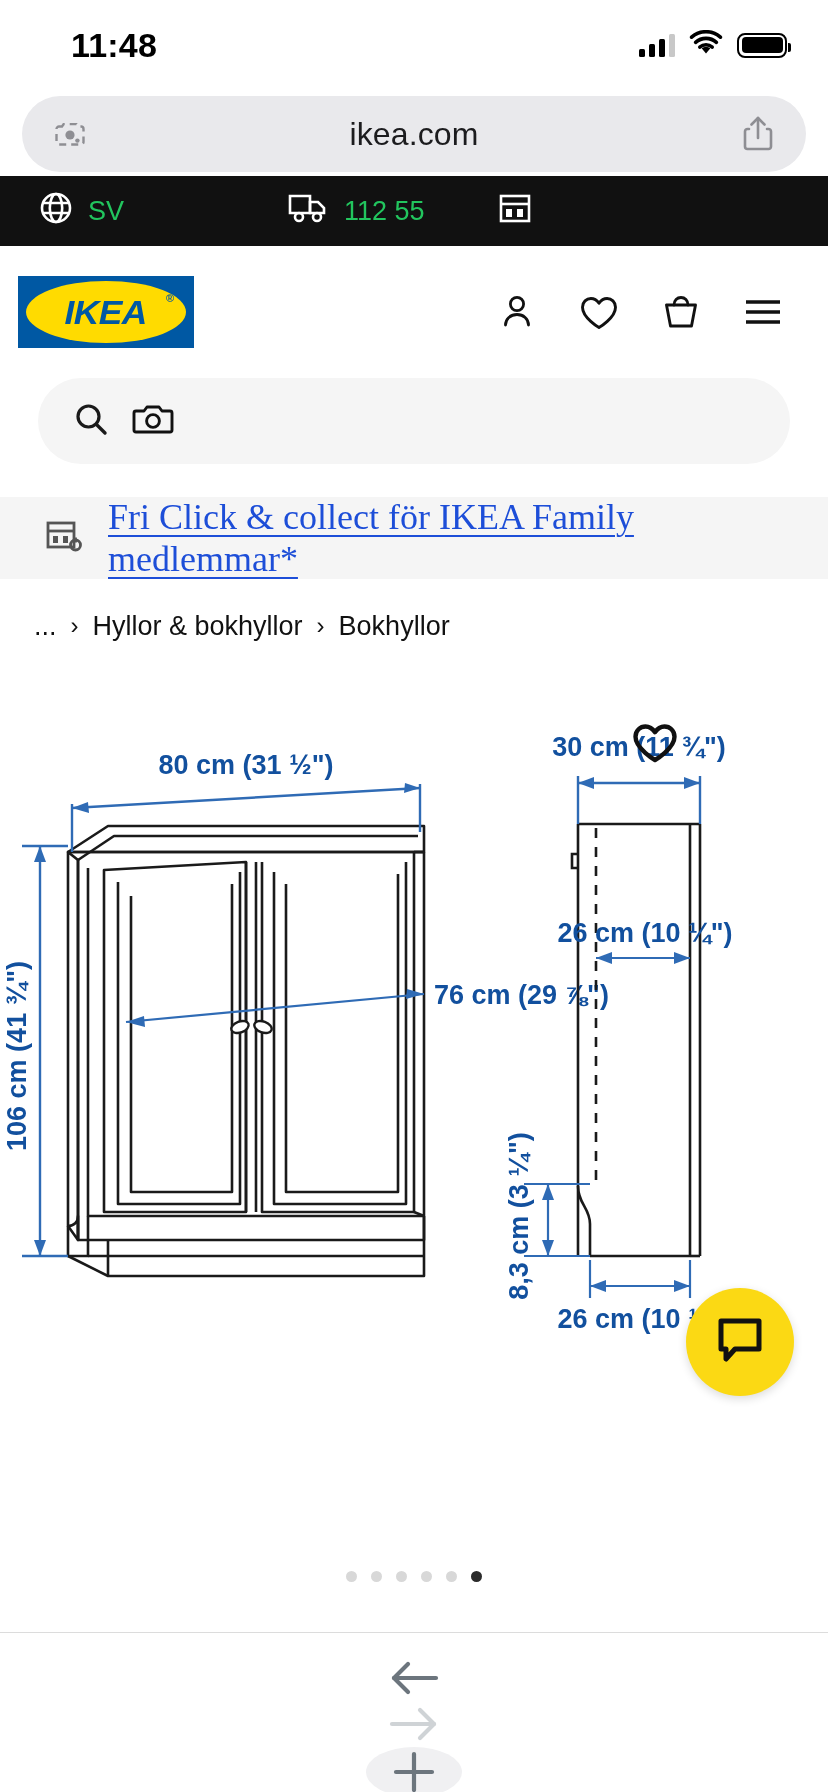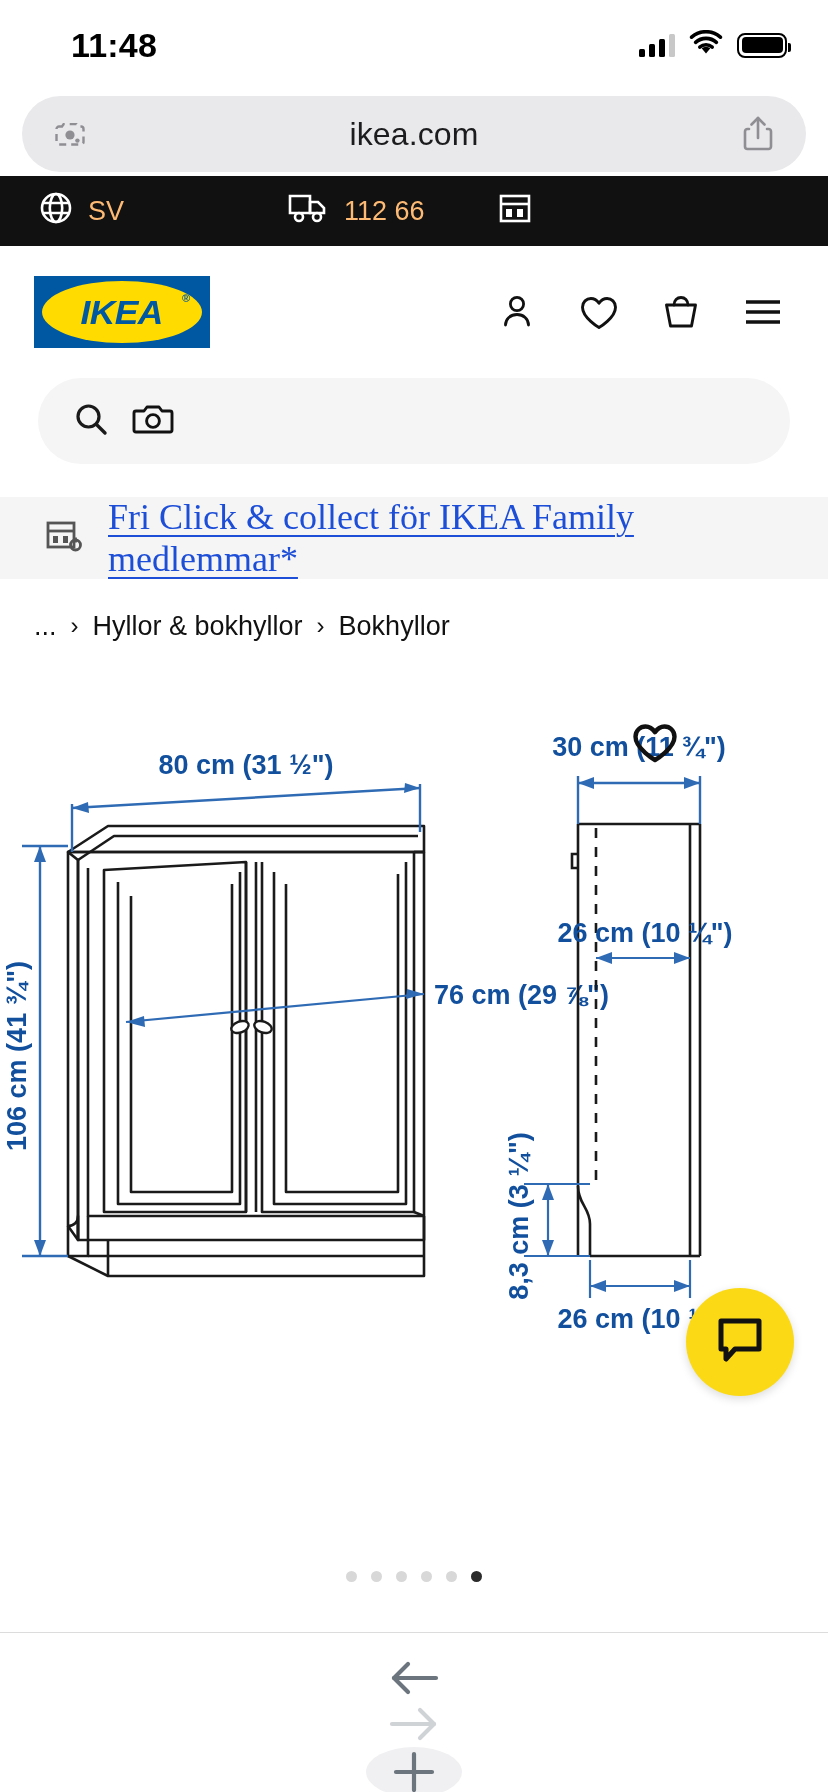--- a/index.html
+++ b/index.html
@@ -51,33 +51,33 @@
   .url-text {
     position:absolute; left:0; right:0; text-align:center;
     font-size: 32px; color:#1c1c1e; letter-spacing: 0.1px;
   }
   .icon-btn { width: 44px; height: 44px; display:flex; align-items:center; justify-content:center; z-index: 2;}
   .icon-btn svg { display:block; }
 
   
   .topstrip {
     position:absolute; top: 176px; left:0; width:828px; height: 70px;
-    background:#111111; display:flex; align-items:center; color:#fdba74;
+    background:#111111; display:flex; align-items:center; color:#22c55e;
   }
   .ts-item { display:flex; align-items:center; gap: 14px; font-size: 27px; }
   .ts-a { margin-left: 38px; }
   .ts-b { margin-left: 164px; }
   .ts-c { margin-left: 72px; }
   .ts-label { white-space: nowrap; }
 
   
   .ikea-header {
     position:absolute; top:246px; left:0; width:828px; height: 132px;
     display:flex; align-items:center; justify-content:space-between;
-    padding: 0 34px 0 34px; background:#fff;
+    padding: 0 34px 0 18px; background:#fff;
   }
   .ikea-logo {
     width: 176px; height: 72px; background:#0058a3; position:relative;
     display:flex; align-items:center; justify-content:center;
   }
   .ikea-logo .oval {
     width: 160px; height: 62px; background:#ffdb00; border-radius: 50%;
     display:flex; align-items:center; justify-content:center;
   }
   .ikea-logo .word {
@@ -219,21 +219,21 @@
     </div>
     <div class="ts-item ts-b">
       <span>
         <svg width="42" height="32" viewBox="0 0 42 32">
           <path d="M2 4h20v17H2z" fill="none" stroke="#fff" stroke-width="2.6"></path>
           <path d="M22 10h8l6 6v5h-14z" fill="none" stroke="#fff" stroke-width="2.6"></path>
           <circle cx="11" cy="25" r="4" fill="none" stroke="#fff" stroke-width="2.6"></circle>
           <circle cx="29" cy="25" r="4" fill="none" stroke="#fff" stroke-width="2.6"></circle>
         </svg>
       </span>
-      <span class="ts-label">112 66</span>
+      <span class="ts-label">112 55</span>
     </div>
     <div class="ts-item ts-c">
       <span>
         <svg width="36" height="34" viewBox="0 0 36 34">
           <rect x="4" y="5" width="28" height="25" fill="none" stroke="#fff" stroke-width="2.6"></rect>
           <path d="M4 13h28" stroke="#fff" stroke-width="2.6"></path>
           <rect x="9" y="18" width="6" height="8" fill="#fff"></rect>
           <rect x="20" y="18" width="6" height="8" fill="#fff"></rect>
         </svg>
       </span>

